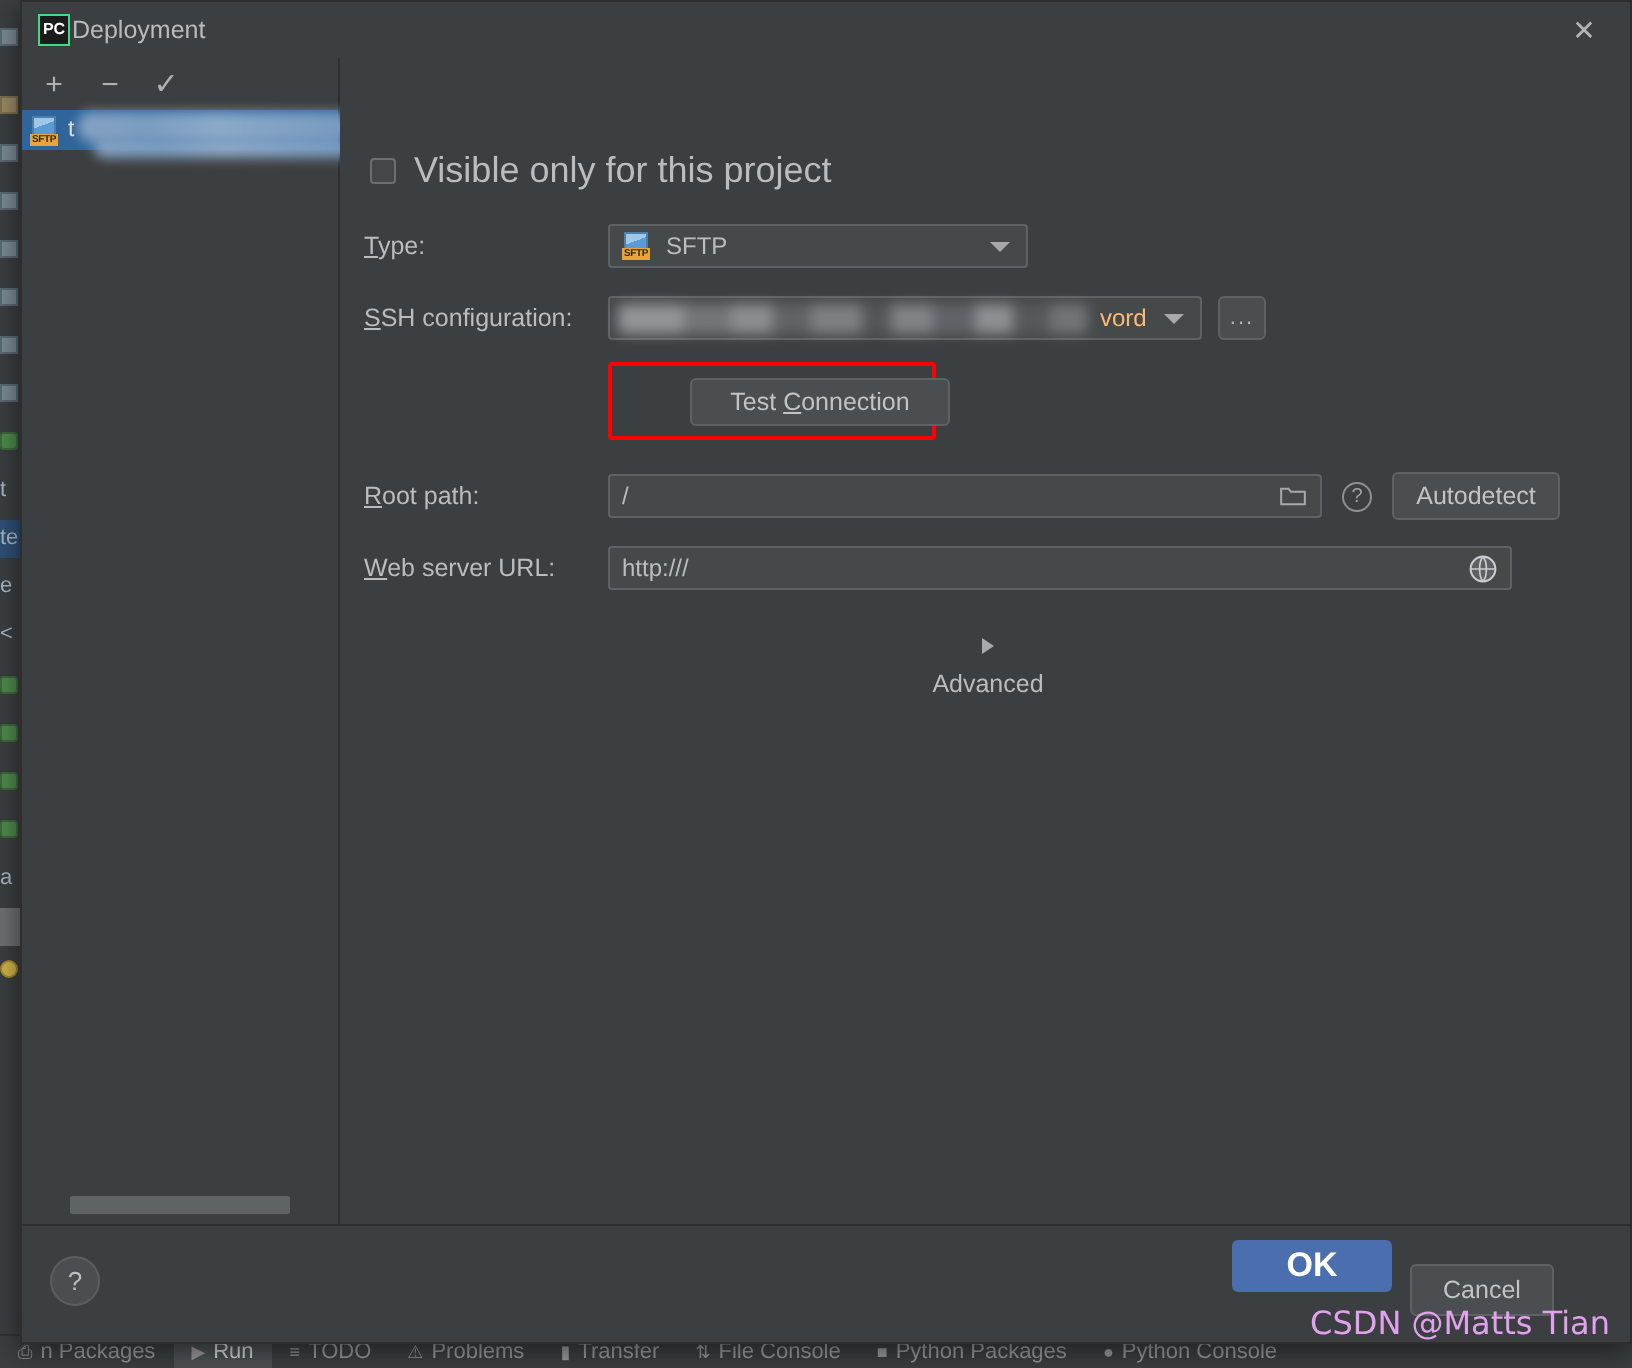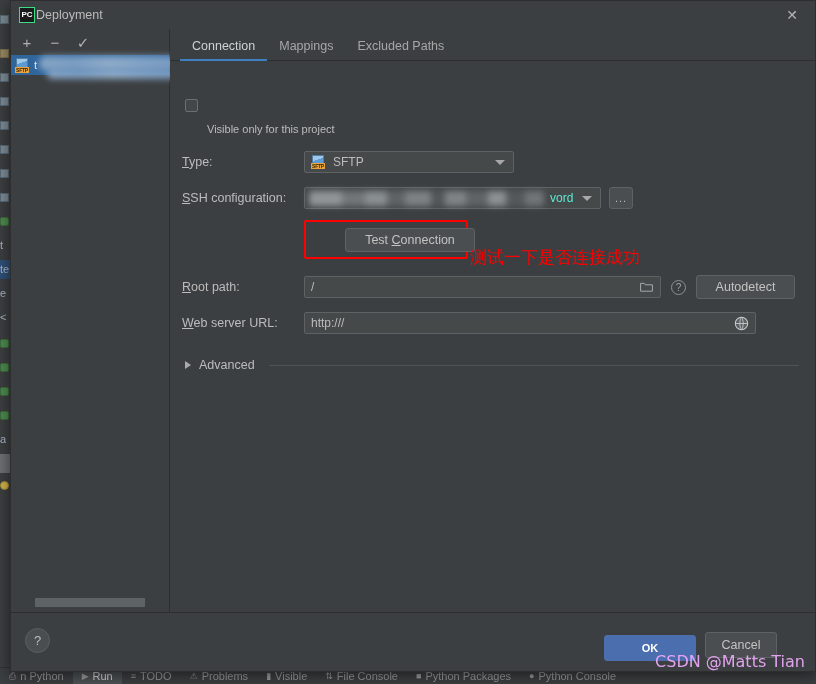--- a/index.html
+++ b/index.html
@@ -284,21 +284,21 @@
   .row .lbl u { text-decoration: underline; }
 
   .checkrow { display: flex; align-items: center; gap: 9px; margin-bottom: 16px; padding-left: 3px; }
   .checkbox {
     width: 13px; height: 13px;
     border: 1px solid #6b6f71;
     background: #43474a;
     box-sizing: border-box;
     border-radius: 2px;
   }
-  .checkrow span { font-size: 11px; color: #bcbcbc; margin-top: 48px; }
+  .checkrow span { font-size: 18px; color: #bcbcbc; }
 
   .input, .combo {
     height: 22px;
     background: #45494a;
     border: 1px solid #5e6264;
     box-sizing: border-box;
     display: flex;
     align-items: center;
     color: #bdbdbd;
     font-size: 12px;
@@ -340,21 +340,21 @@
         #a3a8ac 58% 67%, #70757a 67% 76%, #b7bcbf 76% 84%,
         #5e6367 84% 92%, #8b9094 92% 100%);
     filter: blur(3.2px);
     opacity: 0.62;
     border-radius: 3px;
   }
   .ssh-tail {
     position: absolute;
     left: 245px; top: 3px;
     font-size: 12px;
-    color: #5eead4;
+    color: #fdba74;
   }
 
   .test-wrap {
     position: relative;
     margin-left: 122px;
     margin-top: -3px;
     margin-bottom: 17px;
     width: 164px;
     height: 39px;
   }
@@ -403,37 +403,38 @@
     width: 15px; height: 15px;
     border: 1px solid #8d9194;
     border-radius: 50%;
     color: #9fa3a6;
     font-size: 10px;
     display: flex; align-items: center; justify-content: center;
     margin-left: 10px;
     box-sizing: border-box;
   }
   .autodetect-btn {
-    width: 99px; height: 24px;
+    width: 84px; height: 24px;
     margin-left: 10px;
     text-align: center;
   }
   .weburl-input { width: 452px; }
   .globe-ico {
     position: absolute;
     right: 6px; top: 3px;
     width: 15px; height: 15px;
   }
 
   .advanced-row {
     display: flex;
     align-items: center;
     gap: 8px;
     margin-top: 24px;
     padding-left: 3px;
+    flex-direction: column;
   }
   .tri {
     width: 0; height: 0;
     border-top: 4.5px solid transparent;
     border-bottom: 4.5px solid transparent;
     border-left: 6px solid #a9a9a9;
   }
   .advanced-row .atext { font-size: 12.5px; color: #bcbcbc; }
   .advanced-row .aline { flex: 1; height: 1px; background: #4f5355; margin-left: 6px; margin-right: 4px; }
 
@@ -452,26 +453,26 @@
     border-radius: 50%;
     background: #4a4e50;
     border: 1px solid #5a5e60;
     color: #bdbdbd;
     font-size: 13px;
     display: flex; align-items: center; justify-content: center;
     box-sizing: border-box;
   }
   .ok-btn {
     position: absolute;
-    right: 119px; top: 22px;
-    width: 92px; height: 26px;
+    right: 119px; top: 7px;
+    width: 80px; height: 26px;
     background: #4b6eaf;
     border: 1px solid #4b6eaf;
     color: #ffffff;
-    font-size: 11px;
+    font-size: 17px;
     font-weight: bold;
   }
   .cancel-btn {
     position: absolute;
     right: 38px; top: 19px;
     width: 72px; height: 26px;
   }
   .watermark {
     position: absolute;
     right: 10px;
@@ -516,37 +517,37 @@
 
     <div class="ide-right-sliver">
       <div class="sliver-dot"></div>
       <div class="sliver-mark"></div>
     </div>
   </div>
 
   <div class="toolbar-bottom">
     <div class="tw">
       <span class="gl">⎙</span>
-      <span>n Python</span>
+      <span>n Packages</span>
     </div>
     <div class="tw active">
       <span class="gl">▶</span>
       <span>Run</span>
     </div>
     <div class="tw">
       <span class="gl">≡</span>
       <span>TODO</span>
     </div>
     <div class="tw">
       <span class="gl">⚠</span>
       <span>Problems</span>
     </div>
     <div class="tw">
       <span class="gl">▮</span>
-      <span>Visible</span>
+      <span>Transfer</span>
     </div>
     <div class="tw">
       <span class="gl">⇅</span>
       <span>File Console</span>
     </div>
     <div class="tw">
       <span class="gl">■</span>
       <span>Python Packages</span>
     </div>
     <div class="tw">
@@ -579,25 +580,20 @@
             </div>
             <div class="srv-name">t</div>
             <div class="blur-bar" style="left:28px; top:1px; width:138px; height:15px;"></div>
           </div>
           <div class="blur-bar" style="left:36px; top:14px; width:130px; height:10px;"></div>
         </div>
         <div class="list-hscroll"></div>
       </div>
 
       <div class="content-pane">
-        <div class="tabs">
-          <div class="tab active">Connection</div>
-          <div class="tab">Mappings</div>
-          <div class="tab">Excluded Paths</div>
-        </div>
 
         <div class="form">
 
           <div class="checkrow">
             <div class="checkbox"></div>
             <span>Visible only for this project</span>
           </div>
 
           <div class="row">
             <div class="lbl"><u>T</u>ype:</div>
@@ -650,21 +646,20 @@
               </svg>
             </div>
           </div>
 
           <div class="advanced-row">
             <div class="tri"></div>
             <div class="atext">Advanced</div>
             <div class="aline"></div>
           </div>
 
-          <div class="annot-text">测试一下是否连接成功</div>
         </div>
       </div>
     </div>
 
     <div class="dlg-footer">
       <div class="help-btn">?</div>
       <div class="btn ok-btn">OK</div>
       <div class="btn cancel-btn">Cancel</div>
       <div class="watermark">CSDN @Matts Tian</div>
     </div>

